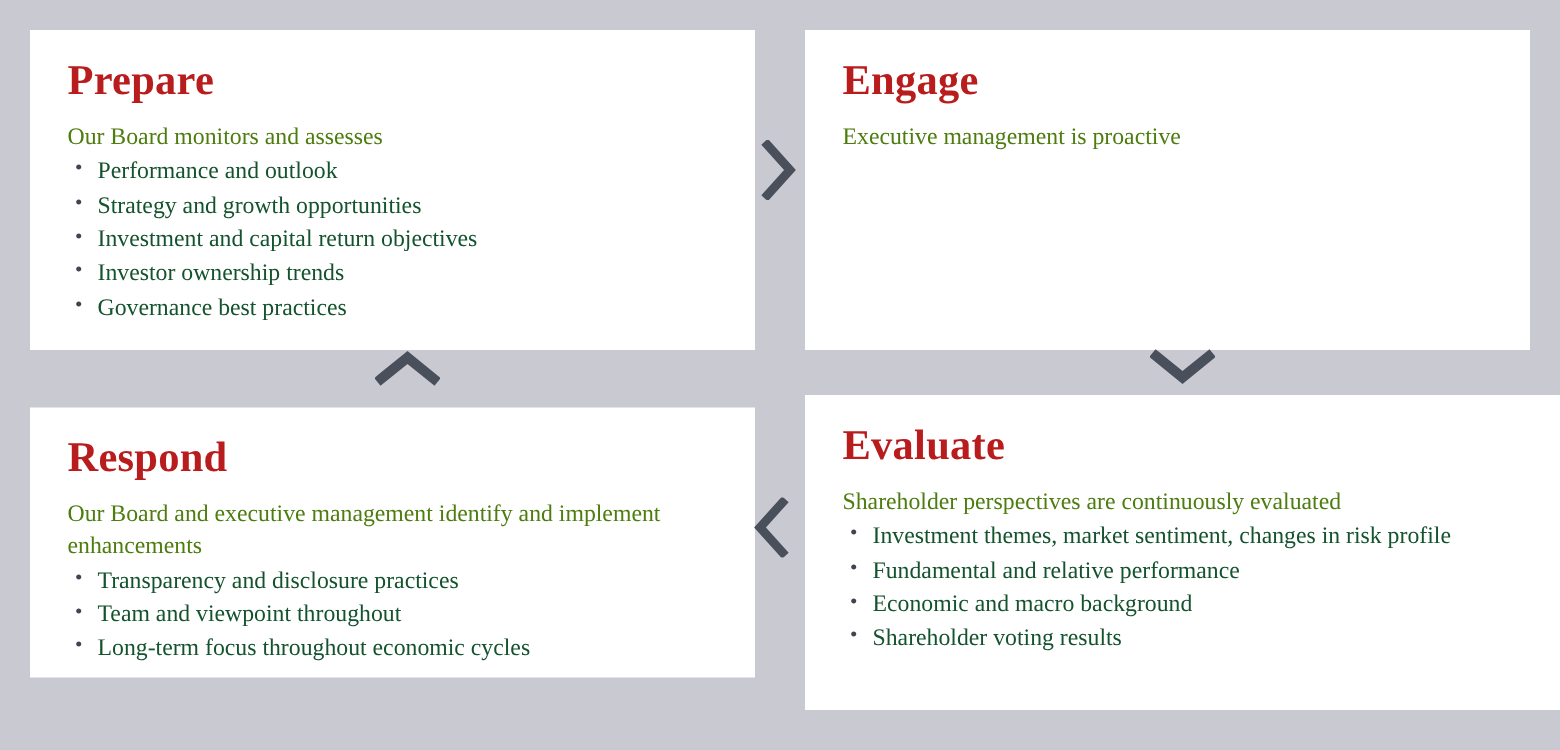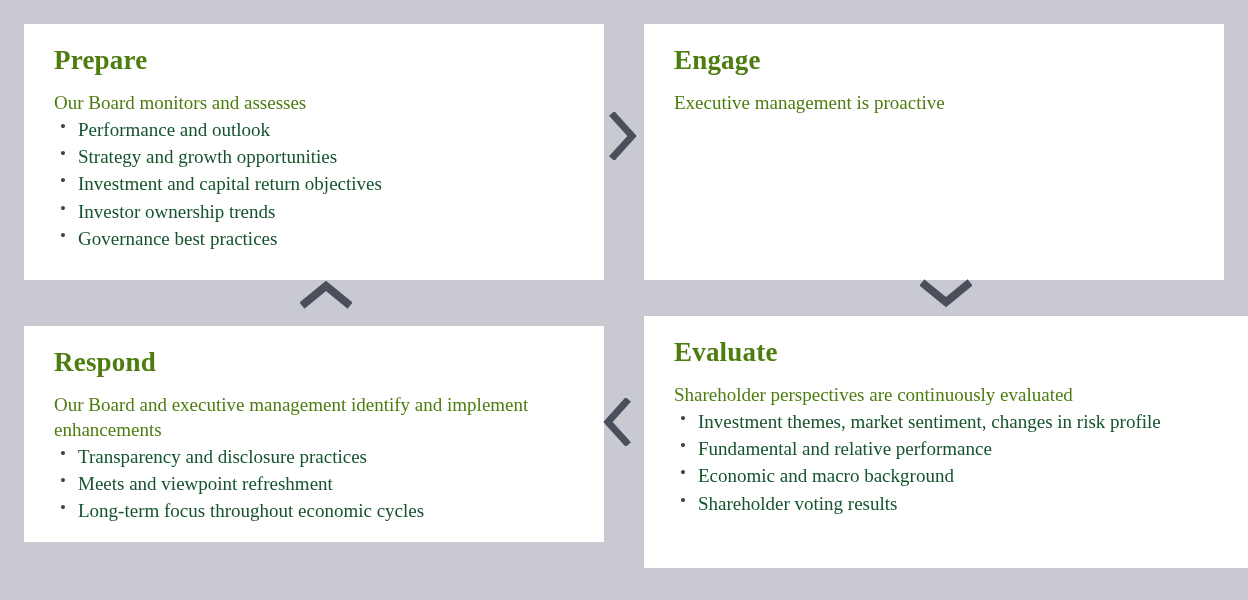--- a/index.html
+++ b/index.html
@@ -22,23 +22,23 @@
   }
   .card {
     position: absolute;
     background: #ffffff;
     box-sizing: border-box;
     padding: 22px 26px 18px 30px;
   }
   .card-title {
     font-family: "Liberation Serif", serif;
     font-weight: bold;
-    font-size: 27px;
+    font-size: 34px;
     line-height: 1.1;
-    color: #4d7c0f;
+    color: #b91c1c;
     margin: 0 0 14px 0;
     letter-spacing: 0.2px;
   }
   .card-lead {
     font-size: 19px;
     line-height: 1.32;
     margin: 0 0 2px 0;
     color: #4d7c0f;
   }
   ul.bullets {
@@ -105,21 +105,21 @@
     <p class="card-lead">Executive management is proactive</p>
     <ul class="bullets">
     </ul>
   </div>
 
   <div class="card" id="card-respond">
     <div class="card-title">Respond</div>
     <p class="card-lead">Our Board and executive management identify and implement enhancements</p>
     <ul class="bullets">
       <li>Transparency and disclosure practices</li>
-      <li>Meets and viewpoint refreshment</li>
+      <li>Team and viewpoint throughout</li>
       <li>Long-term focus throughout economic cycles</li>
     </ul>
   </div>
 
   <div class="card" id="card-evaluate">
     <div class="card-title">Evaluate</div>
     <p class="card-lead">Shareholder perspectives are continuously evaluated</p>
     <ul class="bullets">
       <li>Investment themes, market sentiment, changes in risk profile</li>
       <li>Fundamental and relative performance</li>

